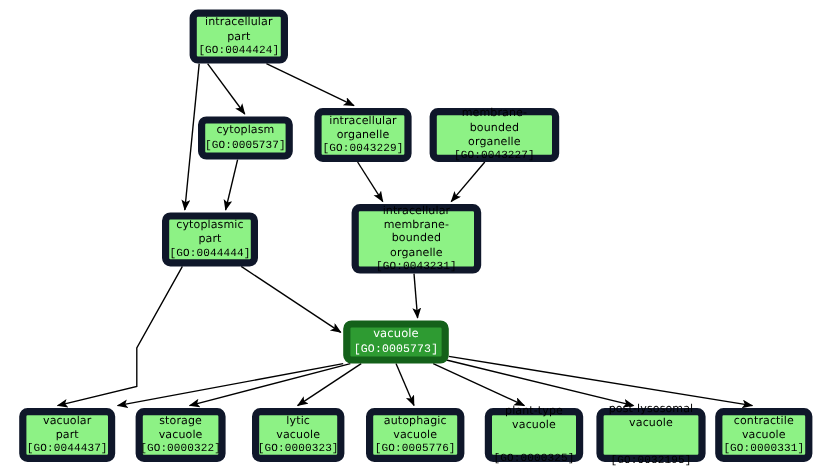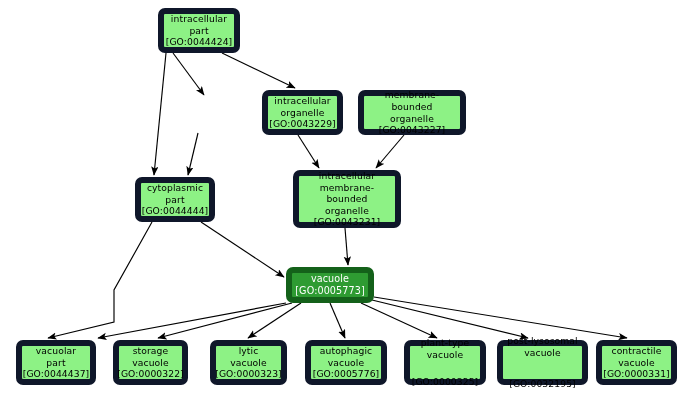--- a/index.html
+++ b/index.html
@@ -45,20 +45,21 @@
     background: #2e9b32;
     color: #ffffff;
     border-color: #14611a;
     font-size: 9.6px;
   }
   .node .nm {
     white-space: pre-line;
   }
   .node .gid {
     white-space: nowrap;
+    font-family: Liberation Mono, monospace;
   }
 </style>
 </head>
 <body>
 
 <div id="canvas">
   <svg id="edges" viewBox="0 0 689 394" xmlns="http://www.w3.org/2000/svg">
       <defs>
         <marker id="ah" markerWidth="9" markerHeight="9" refX="7.4" refY="3.2" orient="auto" markerUnits="strokeWidth">
           <path d="M0,0 L8,3.2 L0,6.4 L1.8,3.2 z" fill="#000000"></path>
@@ -78,20 +79,24 @@
       <polyline points="301,303 248,338" fill="none" stroke="#000000" stroke-width="1.15" marker-end="url(#ah)"></polyline>
       <polyline points="330,303 345,338" fill="none" stroke="#000000" stroke-width="1.15" marker-end="url(#ah)"></polyline>
       <polyline points="361,303 437,338" fill="none" stroke="#000000" stroke-width="1.15" marker-end="url(#ah)"></polyline>
       <polyline points="372,300 528,338" fill="none" stroke="#000000" stroke-width="1.15" marker-end="url(#ah)"></polyline>
       <polyline points="374,297 627,338" fill="none" stroke="#000000" stroke-width="1.15" marker-end="url(#ah)"></polyline>
     </svg>
 <div class="node" style="left: 158px; top: 8px; width: 82px; height: 45px;">
       <span class="nm">intracellular
 part</span>
       <span class="gid">[GO:0044424]</span>
+    </div>
+    <div class="node" style="left: 165px; top: 97px; width: 79px; height: 36px;">
+      <span class="nm">cytoplasm</span>
+      <span class="gid">[GO:0005737]</span>
     </div>
     <div class="node" style="left: 262px; top: 90px; width: 81px; height: 45px;">
       <span class="nm">intracellular
 organelle</span>
       <span class="gid">[GO:0043229]</span>
     </div>
     <div class="node" style="left: 358px; top: 90px; width: 108px; height: 45px;">
       <span class="nm">membrane-bounded
 organelle</span>
       <span class="gid">[GO:0043227]</span>

